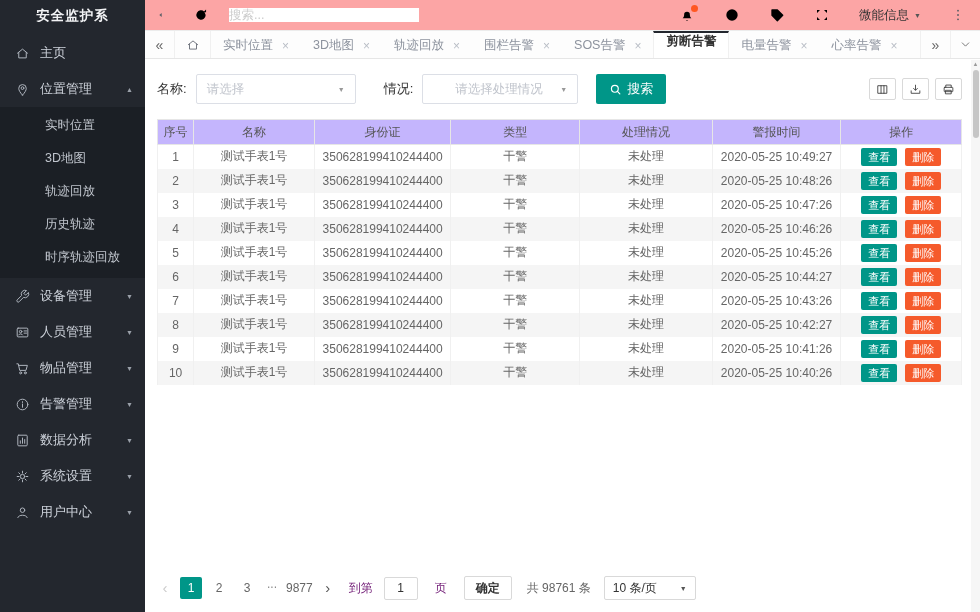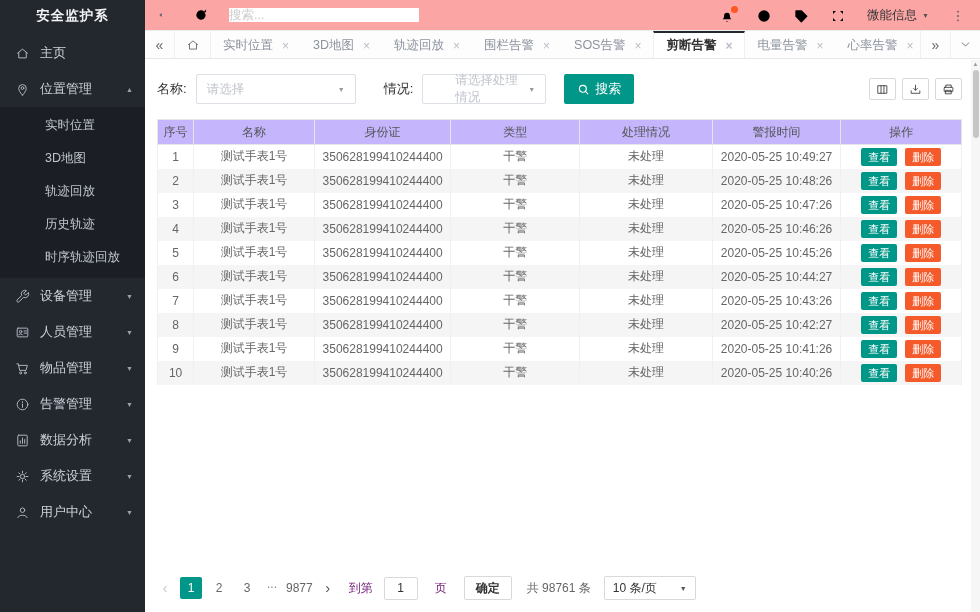--- a/index.html
+++ b/index.html
@@ -17,45 +17,45 @@
   .submenu { background:#1b1f25; padding:2px 0 4px; }
   .submenu-item { height:33px; line-height:33px; padding-left:45px; font-size:12.5px; color:#bfc4cc; cursor:pointer; white-space:nowrap; }
 
   
   .main { flex:1; display:flex; flex-direction:column; min-width:0; }
 
   .topbar { height:31px; flex-shrink:0; display:flex; align-items:center; gap:20px; padding:0 14px 0 12px; border-bottom:1px solid #ececec; background:#fca5a5; }
   .tb-icon { width:16px; height:16px; color:#5a5e66; cursor:pointer; position:relative; flex-shrink:0; }
   .search-input { border:none; outline:none; font-size:12.5px; width:190px; color:#333; }
   .search-input::placeholder { color:#ccc; }
-  .tb-right { margin-left:auto; display:flex; align-items:flex-end; gap:21px; }
+  .tb-right { margin-left:auto; display:flex; align-items:flex-start; gap:29px; }
   .badge { position:absolute; top:-2px; right:-3px; width:7px; height:7px; border-radius:50%; background:#ff5722; }
   .user-menu { display:flex; align-items:center; gap:5px; font-size:12.5px; color:#333; cursor:pointer; }
   .user-menu .caret { font-size:7px; color:#555; }
 
   
   .tabbar { height:28px; flex-shrink:0; display:flex; align-items:stretch; background:#fdfdfd; border-bottom:1px solid #e6e6e6; box-shadow:0 1px 2px rgba(0,0,0,.04); font-size:12.5px; color:#8d939e; }
   .tab-ctl { width:30px; display:flex; align-items:center; justify-content:center; color:#666; cursor:pointer; flex-shrink:0; font-size:14px; }
   .tab-ctl.brd-r { border-right:1px solid #f0f0f0; }
   .tab-ctl.brd-l { border-left:1px solid #f0f0f0; }
   .tab-home { width:36px; display:flex; align-items:center; justify-content:center; border-right:1px solid #f0f0f0; cursor:pointer; color:#6a6f78; }
   .tab-home .icon, .tab-ctl .icon { width:14px; height:14px; }
   .tabs { flex:1; display:flex; overflow:hidden; }
   .tab { display:flex; align-items:center; gap:9px; padding:0 12px; cursor:pointer; white-space:nowrap; border-top:2px solid transparent; }
   .tab-close { color:#b9bec6; font-size:12px; }
-  .tab.active { background:#fff; border-top:2px solid #23272e; color:#333; font-weight:bold; border-left:1px solid #f0f0f0; border-right:1px solid #f0f0f0; }
+  .tab.active { background:#fff; border-top:2px solid #23272e; color:#333; font-weight:bold; border-left:1px solid #f0f0f0; border-right:1px solid #f0f0f0;flex-direction:column; }
 
   
   .content { flex:1; display:flex; flex-direction:column; padding:13px 18px 8px 12px; background:#fff; min-height:0; }
   .filterbar { display:flex; align-items:center; margin:2px 0 15px; }
   .f-label { font-size:13px; color:#333; margin-right:9px; white-space:nowrap; }
   .f-select { height:30px; border:1px solid #dcdfe6; border-radius:2px; background:#fff; display:flex; align-items:center; justify-content:space-between; padding:0 10px; font-size:12.5px; color:#c0c4cc; cursor:pointer; }
   .f-select .caret { font-size:7px; color:#999; margin-left:8px; }
   .sel-name { width:160px; margin-right:28px; }
-  .sel-status { width:124px; margin-right:18px;padding-left:32px; }
+  .sel-status { width:156px; margin-right:18px;padding-left:32px; }
   .btn-search { height:30px; padding:0 13px; background:var(--accent); color:#fff; border:none; border-radius:2px; font-size:13px; display:flex; align-items:center; gap:5px; cursor:pointer; font-family:inherit; }
   .btn-search .icon { width:13px; height:13px; }
   .tools { margin-left:auto; display:flex; gap:6px; }
   .tool-btn { width:27px; height:22px; border:1px solid #d9d9d9; border-radius:2px; background:#fff; display:flex; align-items:center; justify-content:center; color:#3a3a3a; cursor:pointer; }
   .tool-btn .icon { width:13px; height:13px; }
 
   table { width:100%; border-collapse:collapse; font-size:12px; color:#666; table-layout:fixed; }
   thead th { background:#c4b5fd; border:1px solid #e6e6e6; height:25px; font-weight:normal; color:#555; }
   tbody td { height:24px; text-align:center; border-right:1px solid #f0f0f0; border-left:1px solid #f0f0f0; overflow:hidden; white-space:nowrap; }
   tbody tr:nth-child(even) { background:#f5f5f5; }

